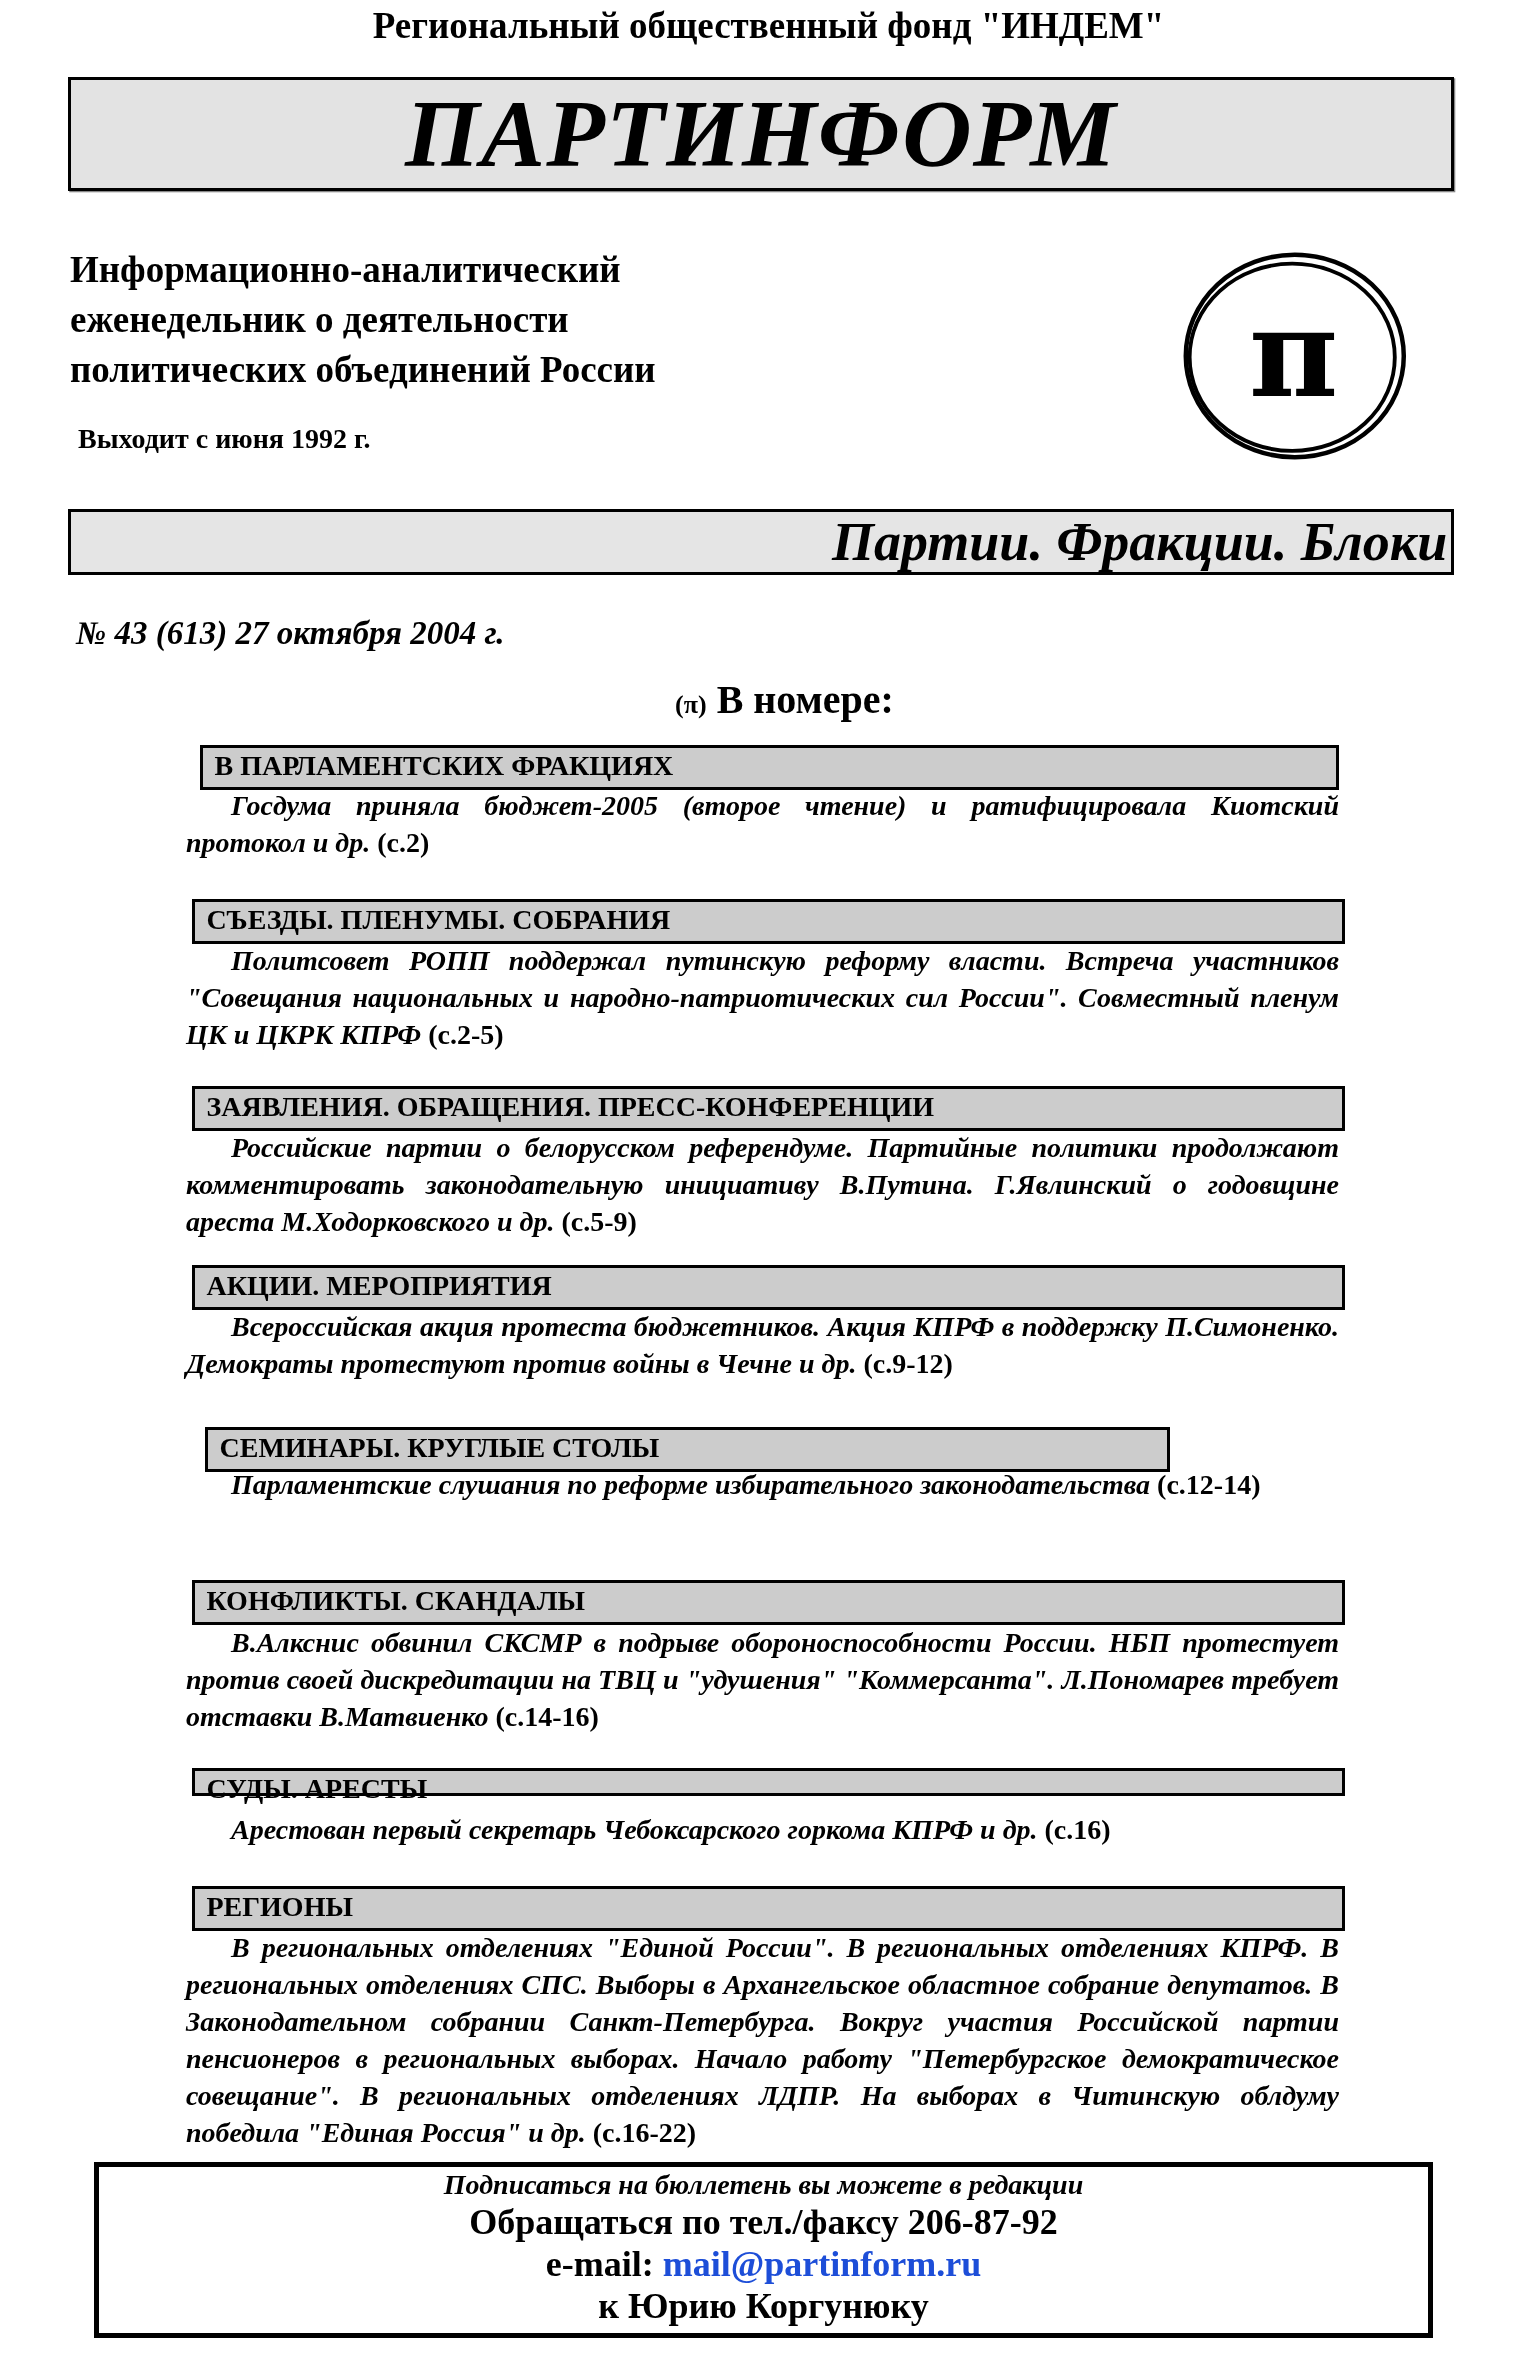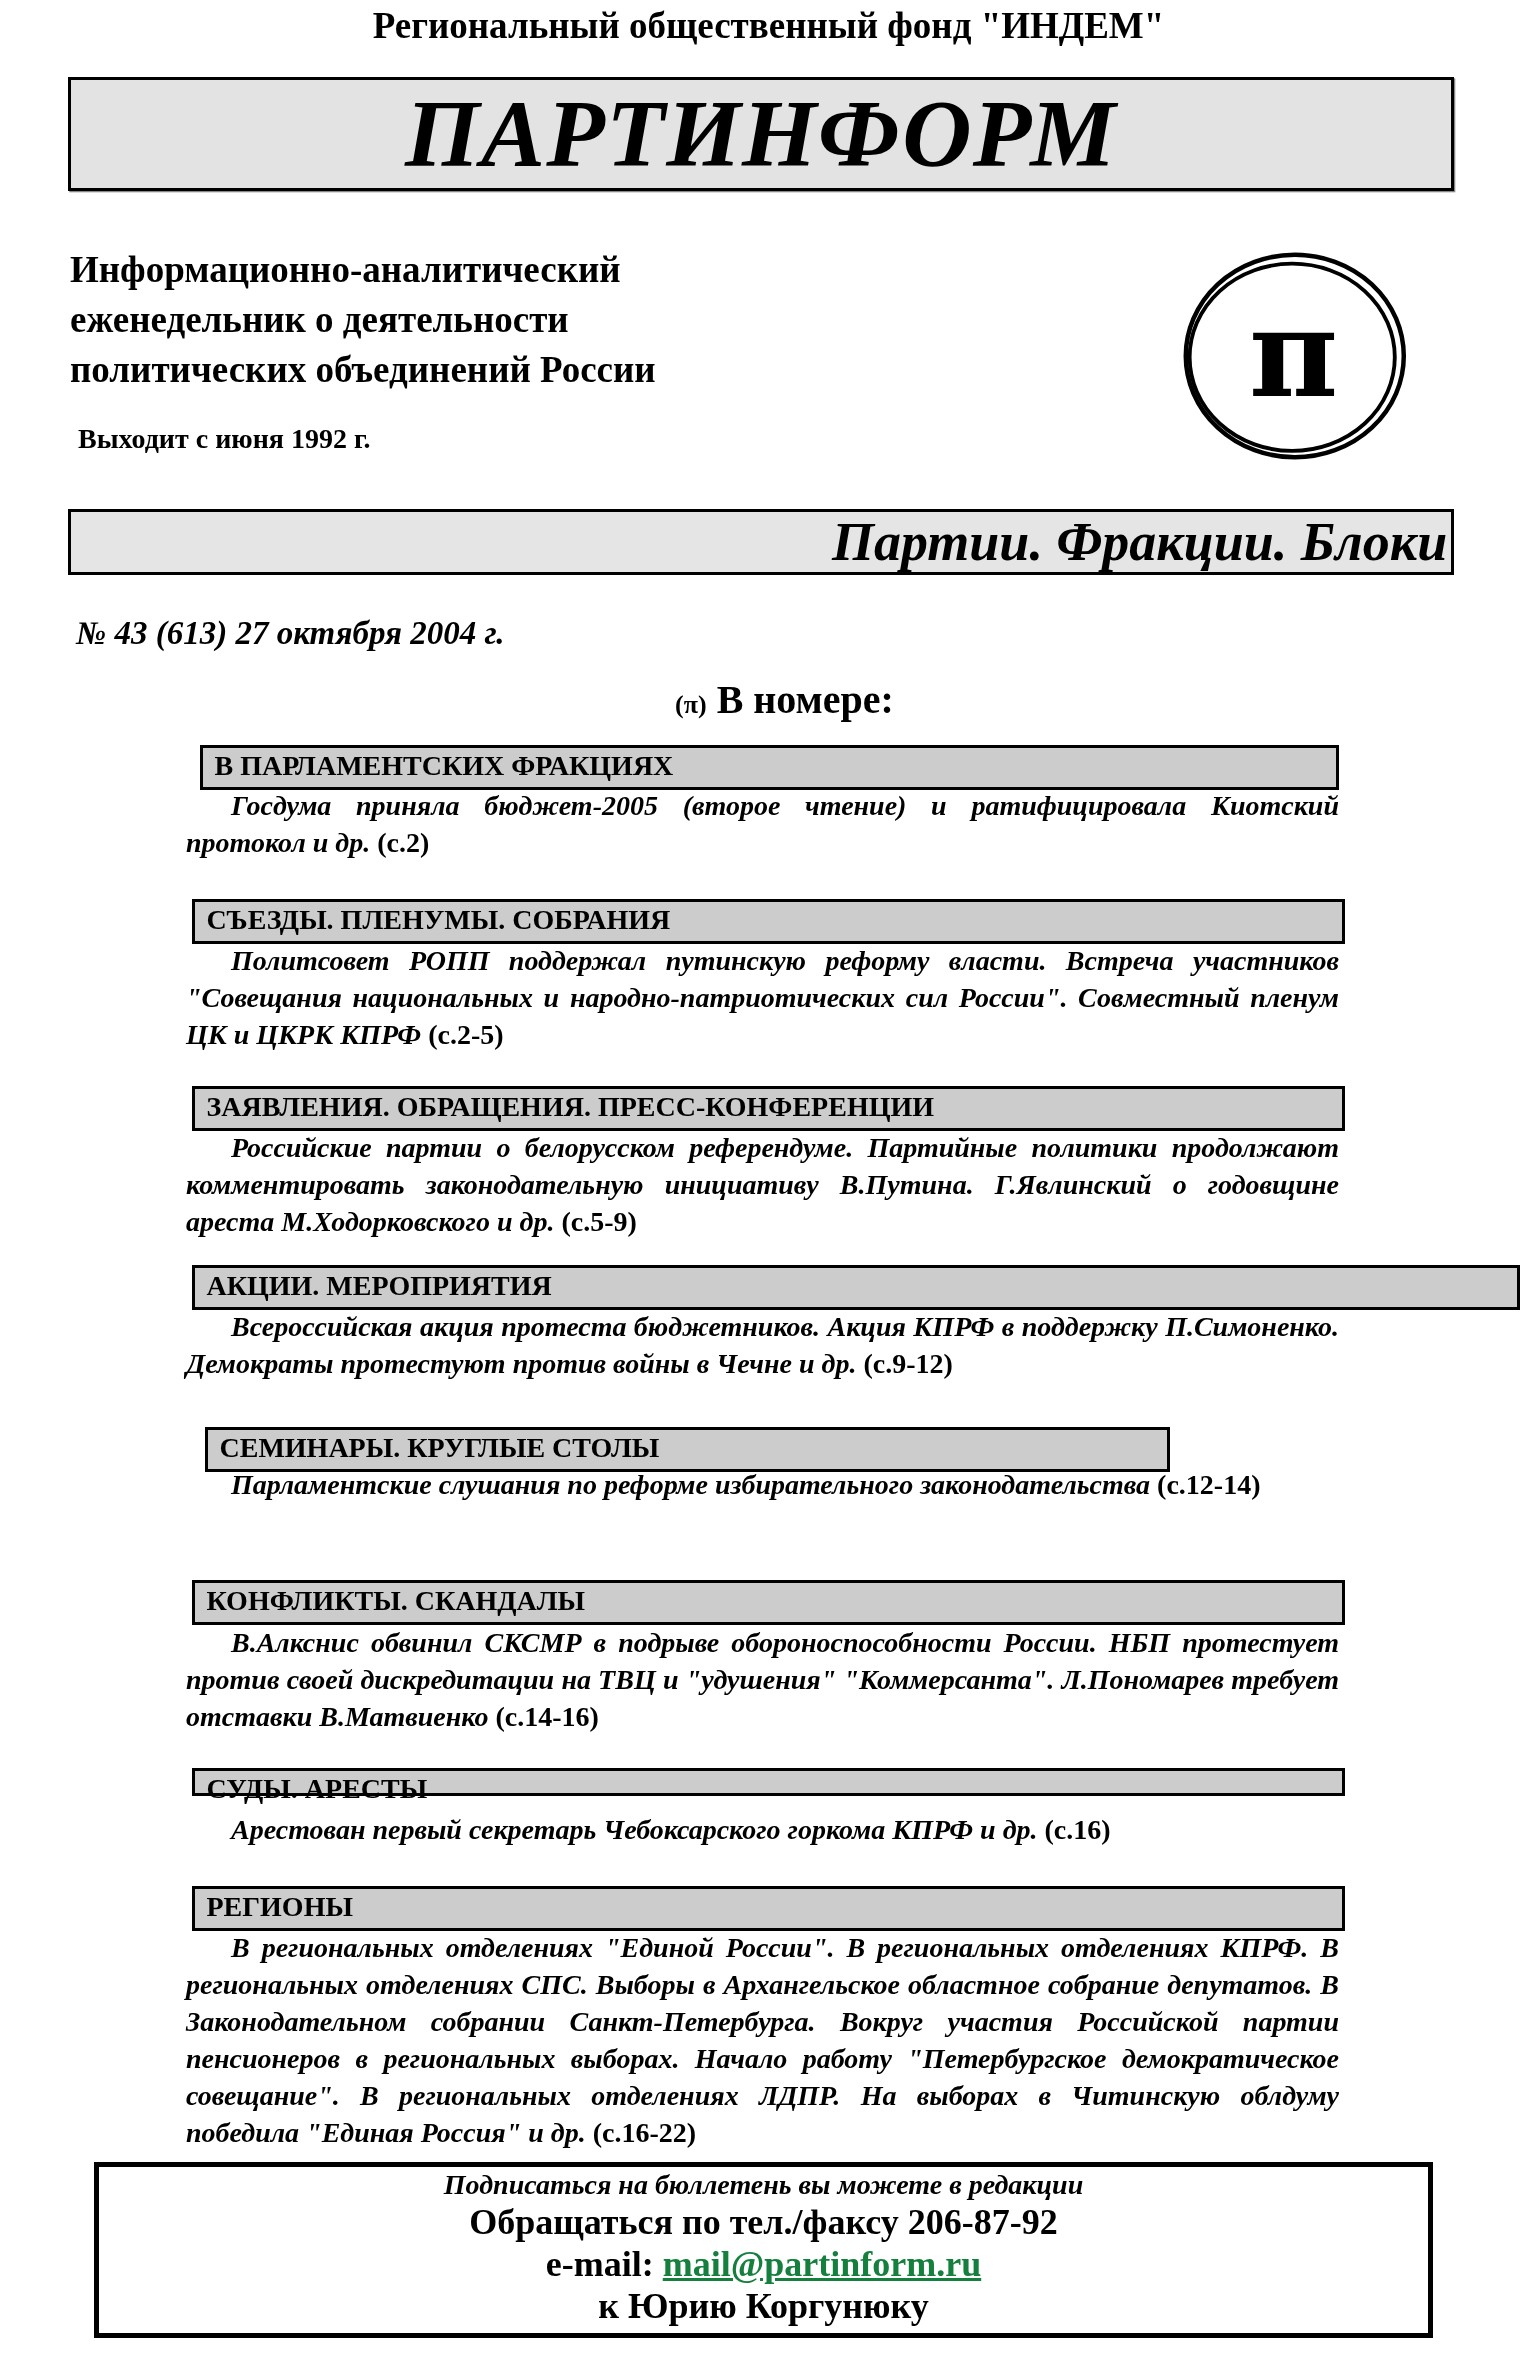--- a/index.html
+++ b/index.html
@@ -23,21 +23,21 @@
   .sec { position: absolute; background: #cccccc; border: 3.8px solid #000; box-sizing: border-box; }
   .sec-title { position: absolute; left: 11.5px; top: 0; font-weight: bold; font-size: 28px; line-height: 36px;
                text-transform: uppercase; }
   .desc { position: absolute; left: 186px; width: 1153px; font-weight: bold; font-style: italic; font-size: 28px;
           line-height: 37px; text-align: justify; text-indent: 45px; }
   .desc .pg { font-style: normal; }
   #sub-box { left: 94px; top: 2162px; width: 1339px; height: 176px; border: 5.8px solid #000; box-sizing: border-box;
              text-align: center; }
   #sub-note { font-weight: bold; font-style: italic; font-size: 28px; margin-top: 2px; }
   .sub-line { font-weight: bold; font-size: 36px; line-height: 42px; }
-  #email-link { text-decoration: underline; text-decoration-thickness: 3.2px; color: #15803d; }
+  #email-link { text-decoration-thickness: 3.2px; color: #1d4ed8; }
 </style>
 </head>
 <body>
 
 <div id="org" class="abs">Региональный общественный фонд "ИНДЕМ"</div>
 
 <div id="title-box" class="abs">
   <div id="title">ПАРТИНФОРМ</div>
 </div>
 
@@ -79,21 +79,21 @@
   <span>Политсовет РОПП поддержал путинскую реформу власти. Встреча участников "Совещания национальных и народно-патриотических сил России". Совместный пленум ЦК и ЦКРК КПРФ</span> <span class="pg">(с.2-5)</span>
 </div>
 
 <div class="sec" style="left:192px;top:1086px;width:1153px;height:45px">
   <div class="sec-title">ЗАЯВЛЕНИЯ. ОБРАЩЕНИЯ. ПРЕСС-КОНФЕРЕНЦИИ</div>
 </div>
 <div class="desc" style="top:1129px">
   <span>Российские партии о белорусском референдуме. Партийные политики продолжают комментировать законодательную инициативу В.Путина. Г.Явлинский о годовщине ареста М.Ходорковского и др.</span> <span class="pg">(с.5-9)</span>
 </div>
 
-<div class="sec" style="left:192px;top:1265px;width:1328px;height:45px">
+<div class="sec" style="left:192px;top:1265px;width:1153px;height:45px">
   <div class="sec-title">АКЦИИ. МЕРОПРИЯТИЯ</div>
 </div>
 <div class="desc" style="top:1308px">
   <span>Всероссийская акция протеста бюджетников. Акция КПРФ в поддержку П.Симоненко. Демократы протестуют против войны в Чечне и др.</span> <span class="pg">(с.9-12)</span>
 </div>
 
 <div class="sec" style="left:205px;top:1427px;width:965px;height:45px">
   <div class="sec-title">СЕМИНАРЫ. КРУГЛЫЕ СТОЛЫ</div>
 </div>
 <div class="desc" style="top:1466px">

